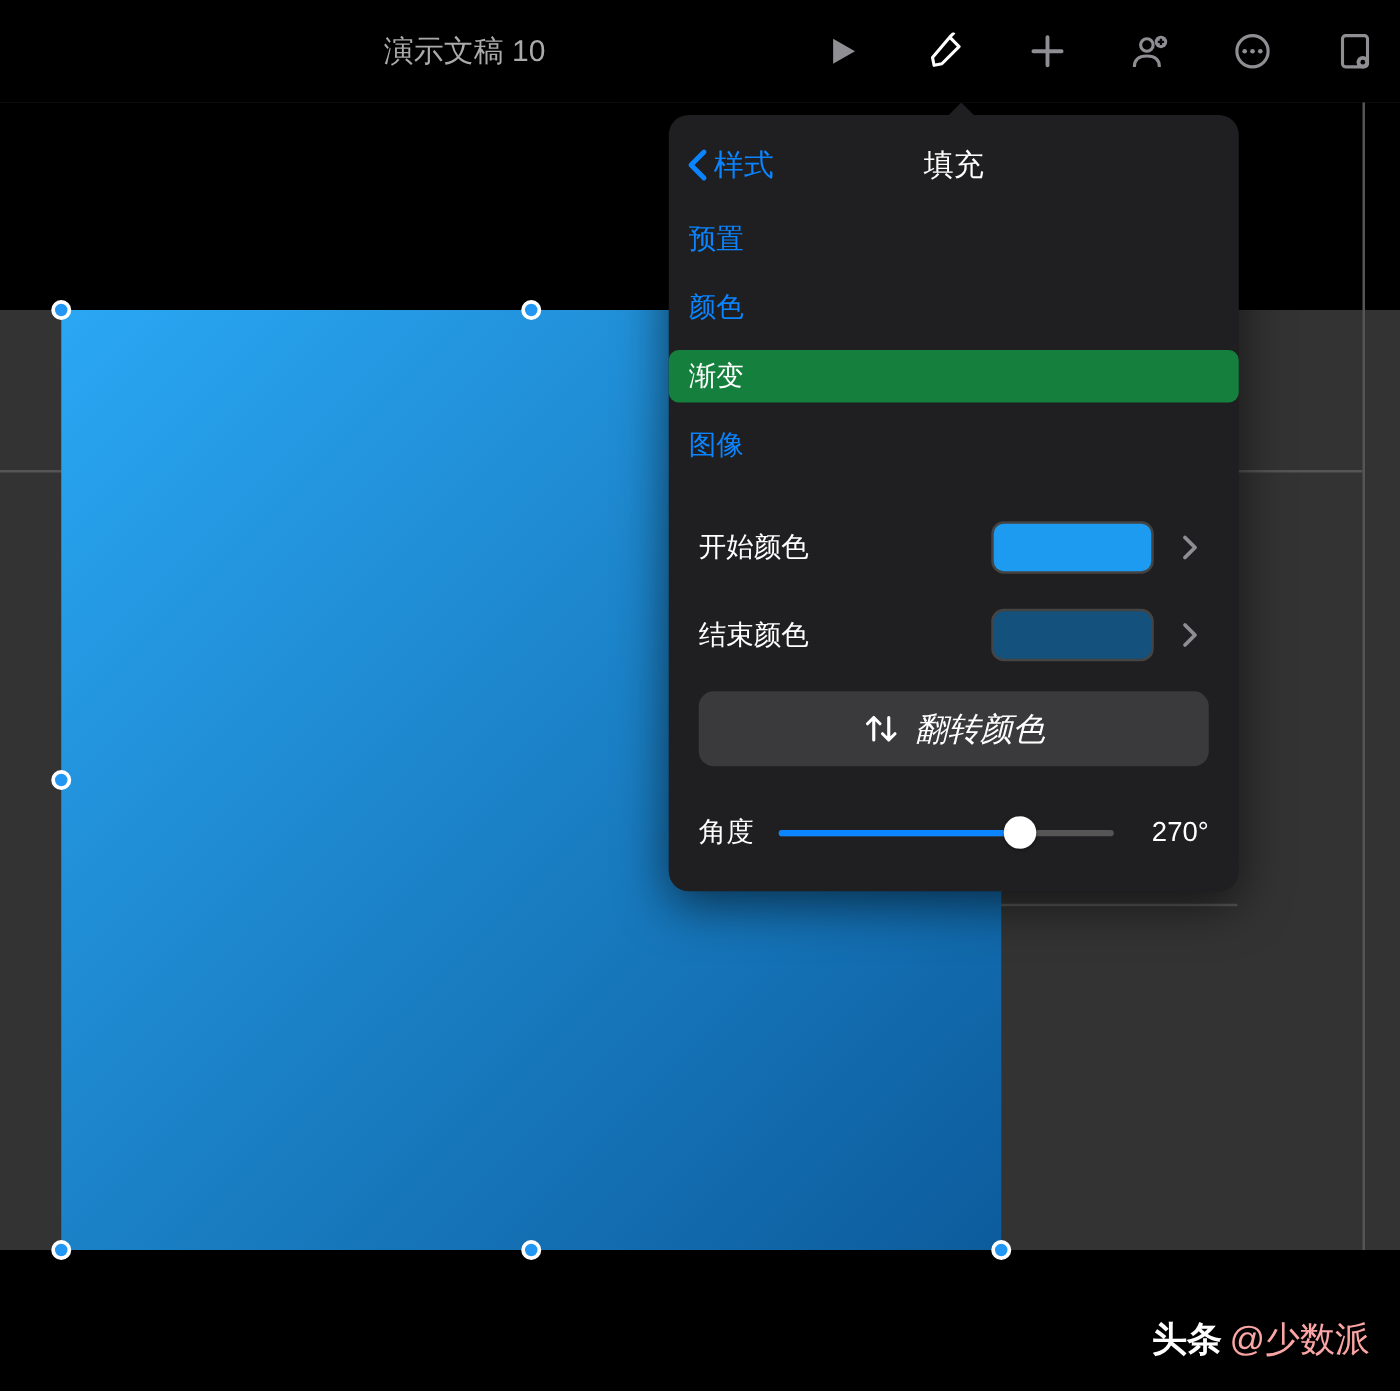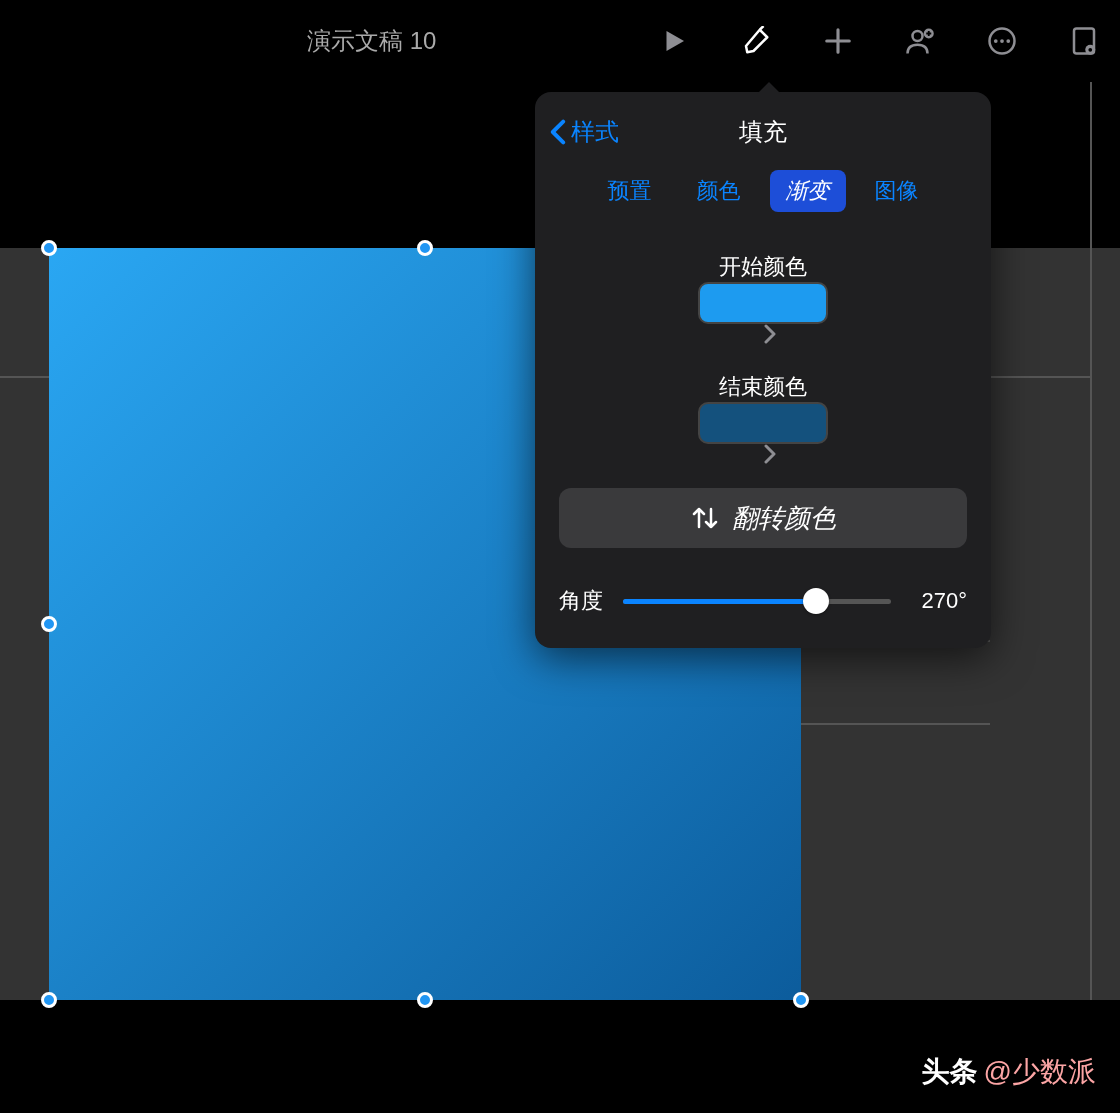--- a/index.html
+++ b/index.html
@@ -26,25 +26,25 @@
   .handle { position: absolute; width: 16px; height: 16px; border-radius: 50%; background: #2196f3; border: 3px solid #fff; transform: translate(-50%, -50%); }
   
   
   .popover { position: absolute; top: 92px; left: 535px; width: 456px; background: #1f1f21; border-radius: 16px; padding: 18px 0 32px 0; box-shadow: 0 10px 40px rgba(0,0,0,0.6); }
   .popover::before { content: ""; position: absolute; top: -10px; left: 222px; width: 0; height: 0; border-left: 12px solid transparent; border-right: 12px solid transparent; border-bottom: 12px solid #1f1f21; }
   .pop-header { position: relative; height: 44px; display: flex; align-items: center; justify-content: center; }
   .pop-title { font-size: 24px; color: #fff; font-weight: 500; }
   .pop-back { position: absolute; left: 14px; display: flex; align-items: center; color: #0a84ff; font-size: 24px; cursor: pointer; }
   .pop-back svg { width: 18px; height: 26px; margin-right: 4px; }
   
-  .seg { display: flex; justify-content: center; gap: 13px; margin-top: 16px; margin-bottom: 26px; }
+  .seg { display: flex; gap: 13px; margin-top: 16px; margin-bottom: 26px; flex-direction: column; }
   .seg-item { padding: 6px 16px; font-size: 22px; color: #0a84ff; border-radius: 8px; cursor: pointer; }
-  .seg-item.active { background: #1d4ed8; color: #fff; font-style: italic; }
+  .seg-item.active { background: #15803d; color: #fff; }
   
-  .row { display: flex; align-items: center; padding: 14px 24px; flex-direction: column; }
+  .row { display: flex; align-items: center; padding: 14px 24px; }
   .row-label { flex: 1; font-size: 22px; color: #fff; }
   .swatch { width: 130px; height: 42px; border-radius: 10px; border: 2px solid #444; }
   .sw1 { background: #1d9bf0; }
   .sw2 { background: #14517d; }
   .chev { width: 30px; margin-left: 14px; display: flex; align-items: center; justify-content: center; }
   .chev svg { width: 12px; height: 20px; }
   
   .flip-btn { margin: 10px 24px 20px 24px; height: 60px; background: #3a3a3c; border-radius: 12px; display: flex; align-items: center; justify-content: center; font-size: 26px; color: #fff; cursor: pointer; gap: 12px; font-style: italic; }
   .flip-btn svg { width: 30px; height: 26px; }
   

